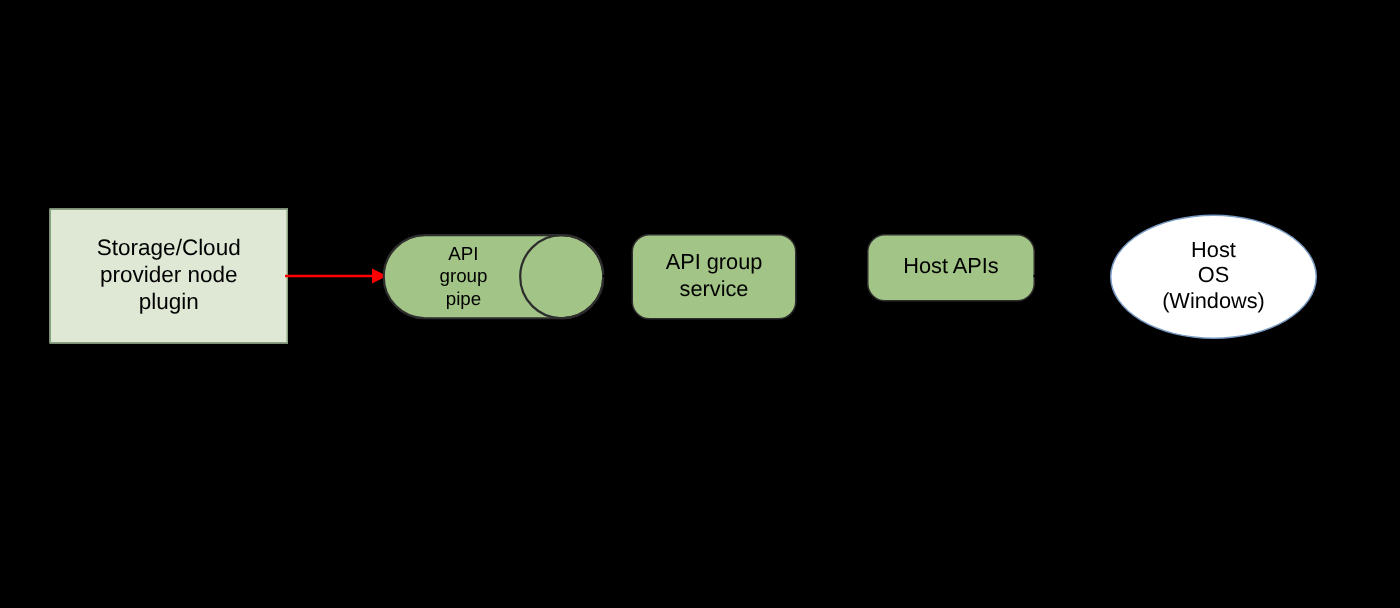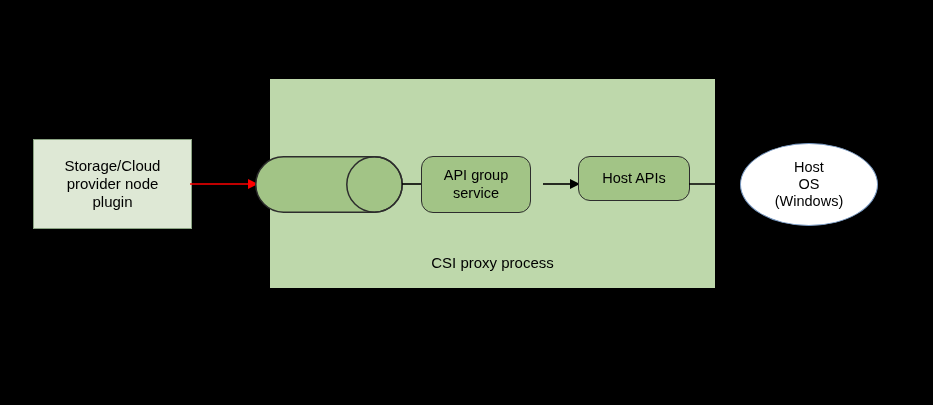--- a/index.html
+++ b/index.html
@@ -142,42 +142,42 @@
   .conn-red { left: 188px; top: 172px; width: 72px; height: 24px; }
   .conn-pipe-to-service { left: 399px; top: 172px; width: 40px; height: 24px; }
   .conn-service-to-host { left: 539px; top: 172px; width: 44px; height: 24px; }
   .conn-host-to-os { left: 686px; top: 172px; width: 62px; height: 24px; }
 </style>
 </head>
 <body>
 
 <div class="canvas">
 
-  <div class="csi-container">
-    <div class="csi-container-label">CSI proxy process</div>
-  </div>
 
   <div class="storage-box">
     <div class="shape-label">Storage/Cloud
 provider node
 plugin</div>
   </div>
 
   <div class="connector conn-red">
     <svg width="72" height="24" viewBox="0 0 72 24">
       <line x1="2" y1="12" x2="60" y2="12" stroke="#ff0000" stroke-width="1.6"></line>
       <polygon points="60,7 70,12 60,17" fill="#ff0000"></polygon>
     </svg>
   </div>
 
   <div class="pipe">
     <svg width="148" height="57" viewBox="0 0 148 57">
       <path d="M 28.5 0.8 L 119.5 0.8 A 27.7 27.7 0 0 1 119.5 56.2 L 28.5 56.2 A 27.7 27.7 0 0 1 28.5 0.8 Z" fill="#a2c486" stroke="#2d2d2d" stroke-width="1.5"></path>
       <circle cx="119.5" cy="28.5" r="27.7" fill="none" stroke="#2d2d2d" stroke-width="1.5"></circle>
     </svg>
+    <div class="pipe-label">API
+group
+pipe</div>
   </div>
 
   <div class="connector conn-pipe-to-service">
     <svg width="40" height="24" viewBox="0 0 40 24">
       <line x1="3" y1="12" x2="28" y2="12" stroke="#000000" stroke-width="1.6"></line>
       <polygon points="27,7 37,12 27,17" fill="#000000"></polygon>
     </svg>
   </div>
 
   <div class="proc-box proc-api-group-service">

